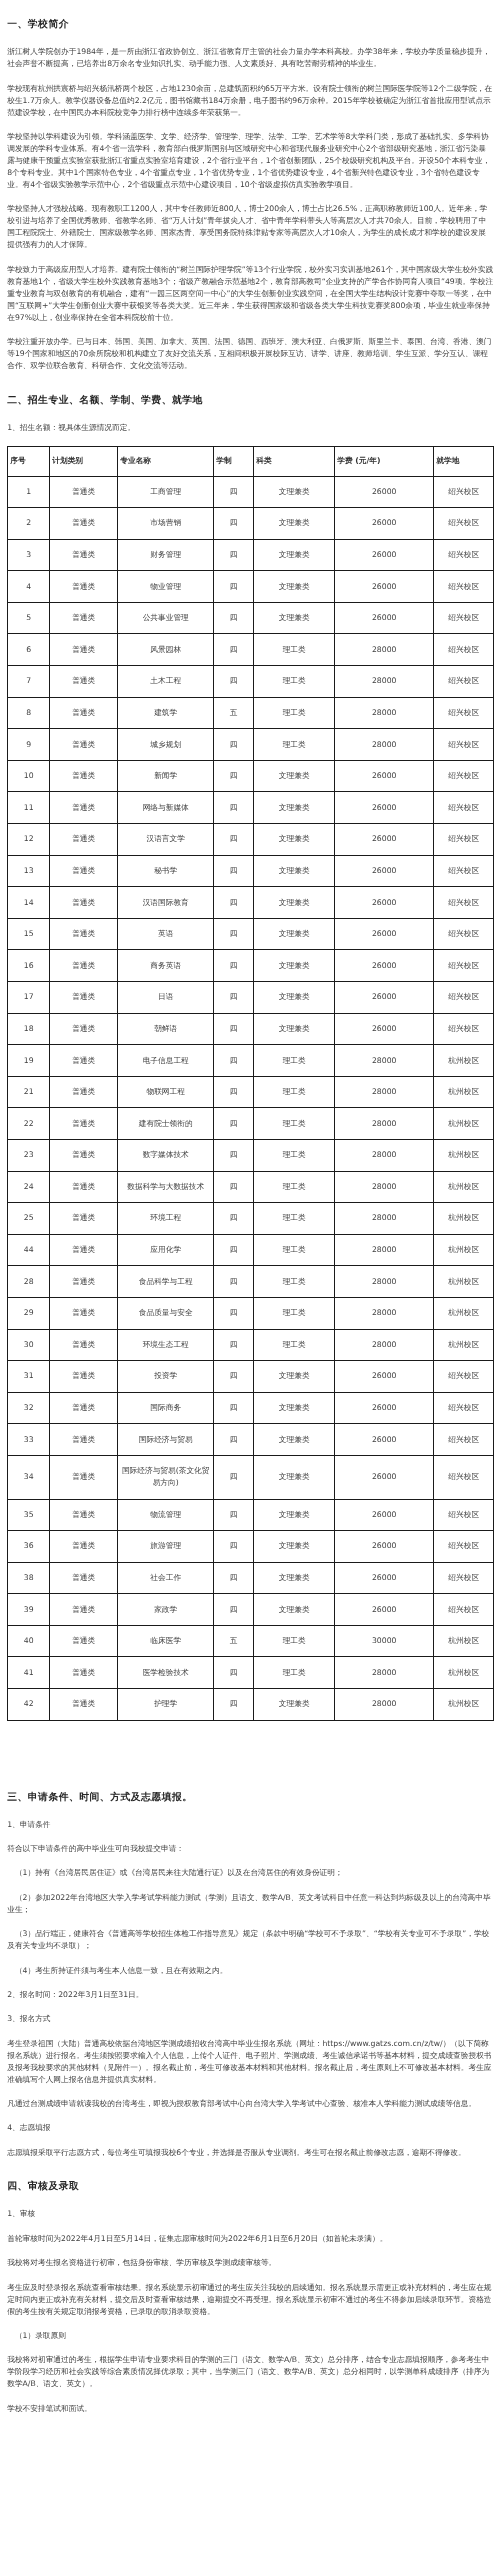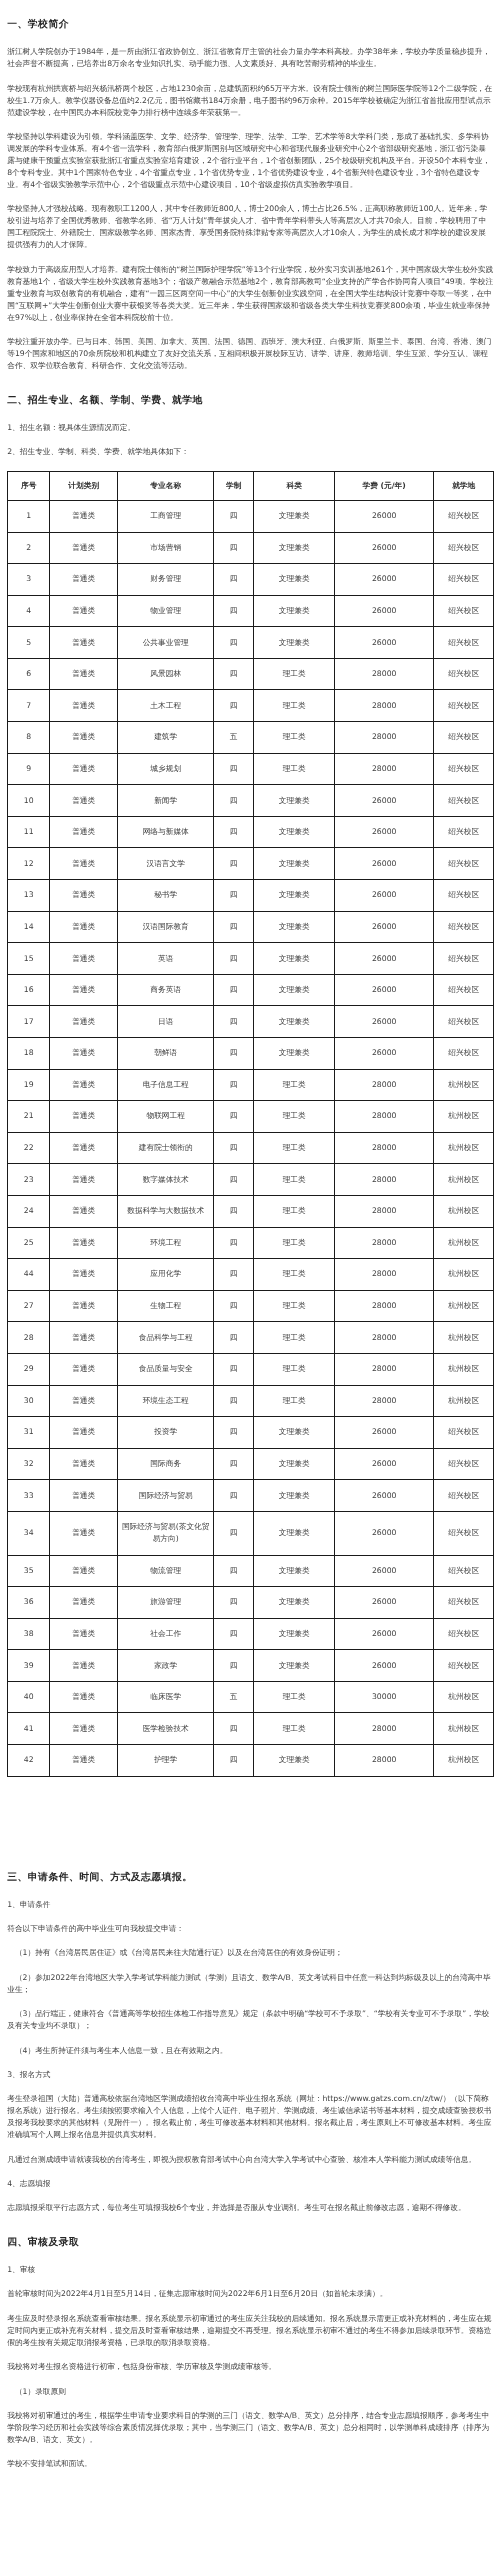--- a/index.html
+++ b/index.html
@@ -3,23 +3,23 @@
 <meta charset="utf-8">
 <style>
   html,body{margin:0;padding:0;background:#ffffff;}
   body{font-family:"DejaVu Sans","Liberation Sans",sans-serif;color:#404040;}
   .page{width:501px;box-sizing:border-box;padding:14.4px 7.7px 17.5px 7.2px;}
   .para{font-size:7.7px;line-height:12px;margin:12.4px 0;white-space:pre-line;}
   h2.sec-heading{font-size:9.8px;line-height:12.4px;color:#262626;font-weight:bold;margin:21.6px 0 15.5px 0;letter-spacing:0.5px;}
   section:first-of-type h2.sec-heading{margin-top:4px;}
   table.doc-table{border-collapse:collapse;width:486px;table-layout:fixed;}
   table.doc-table th,table.doc-table td{border:0.5px solid #1a1a1a;font-size:7.7px;line-height:12px;vertical-align:middle;word-break:break-all;}
-  .majors-table th{font-weight:bold;color:#333;text-align:center;padding:8.2px 2.1px;}
+  .majors-table th{font-weight:bold;color:#333;text-align:left;padding:8.2px 2.1px;}
   .majors-table td{text-align:center;padding:9.3px 2.1px;color:#404040;}
-  .sec-gap-large{margin-top:94px;}
+  .sec-gap-large{margin-top:70px;}
 </style>
 </head>
 <body>
 
 <div class="page">
 
   <section>
     <h2 class="sec-heading">一、学校简介</h2>
     <div>
 
@@ -30,21 +30,20 @@
         <p class="para">学校致力于高级应用型人才培养。建有院士领衔的“树兰国际护理学院”等13个行业学院，校外实习实训基地261个，其中国家级大学生校外实践教育基地1个，省级大学生校外实践教育基地3个；省级产教融合示范基地2个，教育部高教司“企业支持的产学合作协同育人项目”49项。学校注重专业教育与双创教育的有机融合，建有“一园三区两空间一中心”的大学生创新创业实践空间，在全国大学生结构设计竞赛中夺取一等奖，在中国“互联网+”大学生创新创业大赛中获银奖等各类大奖。近三年来，学生获得国家级和省级各类大学生科技竞赛奖800余项，毕业生就业率保持在97%以上，创业率保持在全省本科院校前十位。</p>
         <p class="para">学校注重开放办学。已与日本、韩国、美国、加拿大、英国、法国、德国、西班牙、澳大利亚、白俄罗斯、斯里兰卡、泰国、台湾、香港、澳门等19个国家和地区的70余所院校和机构建立了友好交流关系，互相间积极开展校际互访、讲学、讲座、教师培训、学生互派、学分互认、课程合作、双学位联合教育、科研合作、文化交流等活动。</p>
       </div>
   </section>
 
   <section>
     <h2 class="sec-heading">二、招生专业、名额、学制、学费、就学地</h2>
     <div>
 
     <p class="para">1、招生名额：视具体生源情况而定。</p>
-        <p class="para">2、招生专业、学制、科类、学费、就学地具体如下：</p>
       </div>
     <table class="doc-table majors-table">
       <colgroup>
         <col style="width:42px">
           <col style="width:68px">
           <col style="width:96px">
           <col style="width:40px">
           <col style="width:81px">
           <col style="width:99px">
           <col style="width:60px">
@@ -282,29 +281,20 @@
           <tr>
           <td>44</td>
           <td>普通类</td>
           <td>应用化学</td>
           <td>四</td>
           <td>理工类</td>
           <td>28000</td>
           <td>杭州校区</td>
         </tr>
           <tr>
-          <td>27</td>
-          <td>普通类</td>
-          <td>生物工程</td>
-          <td>四</td>
-          <td>理工类</td>
-          <td>28000</td>
-          <td>杭州校区</td>
-        </tr>
-          <tr>
           <td>28</td>
           <td>普通类</td>
           <td>食品科学与工程</td>
           <td>四</td>
           <td>理工类</td>
           <td>28000</td>
           <td>杭州校区</td>
         </tr>
           <tr>
           <td>29</td>
@@ -430,36 +420,37 @@
   <section class="sec-gap-large">
     <h2 class="sec-heading">三、申请条件、时间、方式及志愿填报。</h2>
     <div>
 
     <p class="para">1、申请条件</p>
         <p class="para">符合以下申请条件的高中毕业生可向我校提交申请：</p>
         <p class="para">　（1）持有《台湾居民居住证》或《台湾居民来往大陆通行证》以及在台湾居住的有效身份证明；</p>
         <p class="para">　（2）参加2022年台湾地区大学入学考试学科能力测试（学测）且语文、数学A/B、英文考试科目中任意一科达到均标级及以上的台湾高中毕业生；</p>
         <p class="para">　（3）品行端正，健康符合《普通高等学校招生体检工作指导意见》规定（条款中明确“学校可不予录取”、“学校有关专业可不予录取”，学校及有关专业均不录取）；</p>
         <p class="para">　（4）考生所持证件须与考生本人信息一致，且在有效期之内。</p>
+        <p class="para">2、报名时间：2022年3月1日至31日。</p>
         <p class="para">3、报名方式</p>
         <p class="para">考生登录祖国（大陆）普通高校依据台湾地区学测成绩招收台湾高中毕业生报名系统（网址：https://www.gatzs.com.cn/z/tw/）（以下简称报名系统）进行报名。考生须按照要求输入个人信息，上传个人证件、电子照片、学测成绩、考生诚信承诺书等基本材料，提交成绩查验授权书及报考我校要求的其他材料（见附件一）。报名截止前，考生可修改基本材料和其他材料。报名截止后，考生原则上不可修改基本材料。考生应准确填写个人网上报名信息并提供真实材料。</p>
         <p class="para">凡通过台测成绩申请就读我校的台湾考生，即视为授权教育部考试中心向台湾大学入学考试中心查验、核准本人学科能力测试成绩等信息。</p>
         <p class="para">4、志愿填报</p>
         <p class="para">志愿填报采取平行志愿方式，每位考生可填报我校6个专业，并选择是否服从专业调剂。考生可在报名截止前修改志愿，逾期不得修改。</p>
       </div>
   </section>
 
   <section>
     <h2 class="sec-heading">四、审核及录取</h2>
     <div>
 
     <p class="para">1、审核</p>
         <p class="para">首轮审核时间为2022年4月1日至5月14日，征集志愿审核时间为2022年6月1日至6月20日（如首轮未录满）。</p>
+        <p class="para">我校将对考生报名资格进行初审，包括身份审核、学历审核及学测成绩审核等。</p>
         <p class="para">考生应及时登录报名系统查看审核结果。报名系统显示初审通过的考生应关注我校的后续通知。报名系统显示需更正或补充材料的，考生应在规定时间内更正或补充有关材料，提交后及时查看审核结果，逾期提交不再受理。报名系统显示初审不通过的考生不得参加后续录取环节。资格造假的考生按有关规定取消报考资格，已录取的取消录取资格。</p>
-        <p class="para">我校将对考生报名资格进行初审，包括身份审核、学历审核及学测成绩审核等。</p>
         <p class="para">　（1）录取原则</p>
         <p class="para">我校将对初审通过的考生，根据学生申请专业要求科目的学测的三门（语文、数学A/B、英文）总分排序，结合专业志愿填报顺序，参考考生中学阶段学习经历和社会实践等综合素质情况择优录取；其中，当学测三门（语文、数学A/B、英文）总分相同时，以学测单科成绩排序（排序为数学A/B、语文、英文）。</p>
         <p class="para">学校不安排笔试和面试。</p>
       </div>
   </section>
 
 </div>
 
 
 </body></html>

